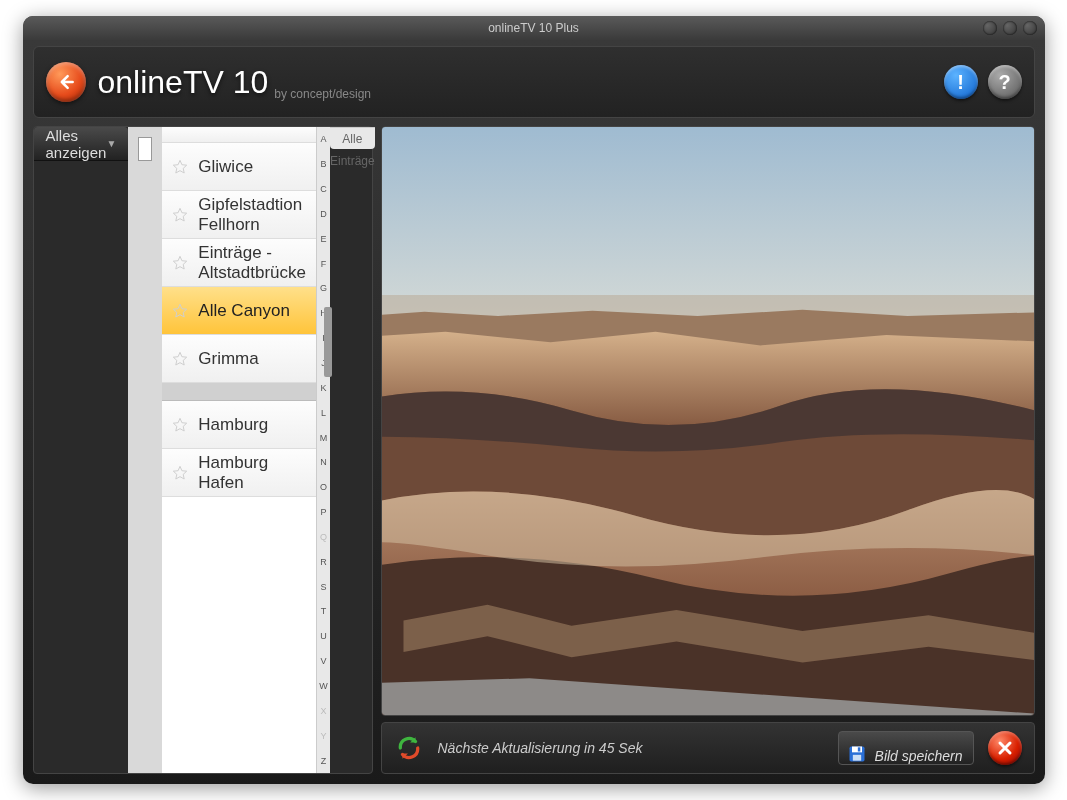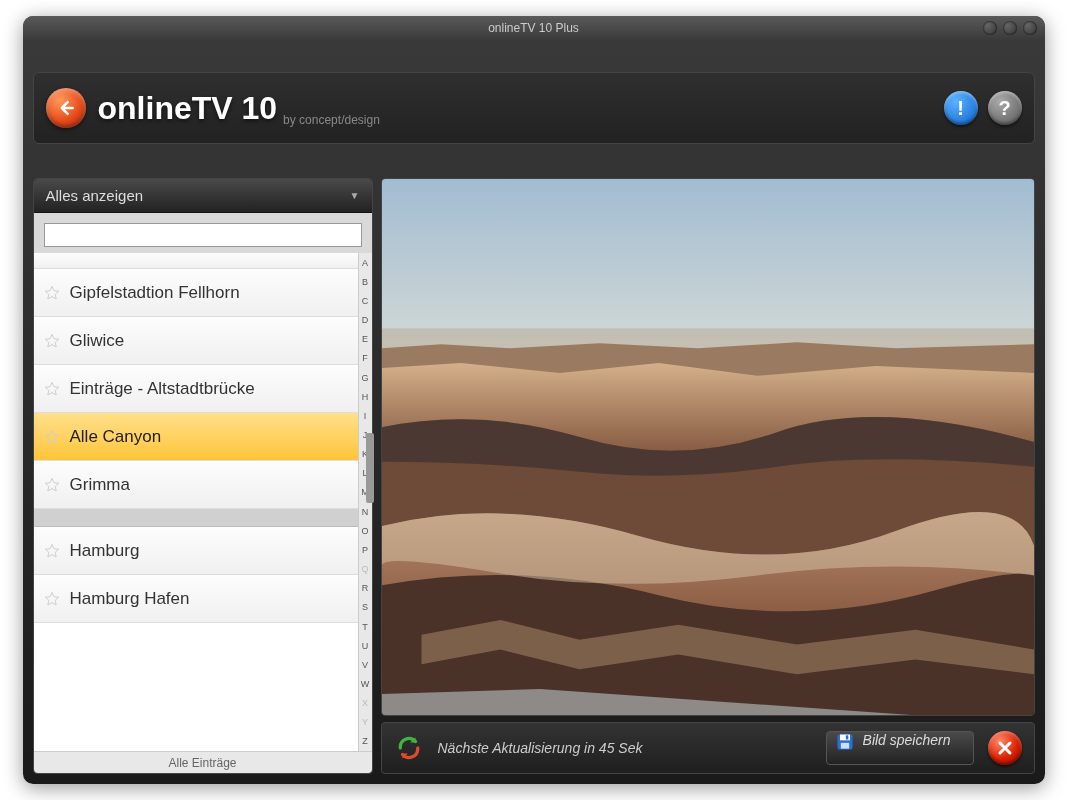--- a/index.html
+++ b/index.html
@@ -14,21 +14,20 @@
 }
 .window {
   width: 1022px;
   height: 768px;
   background: linear-gradient(to bottom, #3a3a3a 0%, #1a1a1a 100%);
   border-radius: 10px;
   box-shadow: 0 4px 20px rgba(0,0,0,0.4);
   display: flex;
   flex-direction: column;
   overflow: hidden;
-  gap: 26px;
 }
 .titlebar {
   height: 24px;
   background: linear-gradient(to bottom, #5a5a5a, #3a3a3a);
   display: flex;
   align-items: center;
   justify-content: center;
   position: relative;
   font-size: 12px;
   color: #ccc;
@@ -65,21 +64,21 @@
   display: flex;
   align-items: center;
   justify-content: center;
   margin-right: 12px;
   cursor: pointer;
 }
 .back-btn svg { width: 20px; height: 20px; }
 .app-title {
   color: #fff;
   font-size: 32px;
-  font-weight: 700;
+  font-weight: 400;
   text-shadow: 0 2px 4px rgba(0,0,0,0.6);
 }
 .app-sub {
   color: #888;
   font-size: 12px;
   margin-left: 6px;
   align-self: flex-end;
   margin-bottom: 16px;
 }
 .header-right {
@@ -105,21 +104,21 @@
 .body {
   flex: 1;
   display: flex;
   padding: 8px 10px 10px 10px;
   gap: 8px;
   min-height: 0;
 }
 .sidebar {
   width: 340px;
   display: flex;
-  flex-direction: column;
+  flex-direction: row;
   background: #2a2a2a;
   border: 1px solid #444;
   border-radius: 4px;
 }
 .dropdown {
   height: 34px;
   background: linear-gradient(to bottom, #4a4a4a, #222);
   border-bottom: 1px solid #111;
   display: flex;
   align-items: center;
@@ -264,22 +263,22 @@
   color: #ccc;
   font-size: 14px;
 }
 .save-btn {
   margin-left: auto;
   height: 34px;
   background: linear-gradient(to bottom, #4a4a4a, #222);
   border: 1px solid #555;
   border-radius: 4px;
   display: flex;
-  align-items: flex-start;
-  padding: 0 22px 0 8px;
+  align-items: flex-end;
+  padding: 0 10px 0 8px;
   color: #ddd;
   font-size: 14px;
   gap: 8px;
   cursor: pointer;
 }
 .floppy {
   width: 20px;
   height: 20px;
 }
 .close-btn {
@@ -339,29 +338,29 @@
       </div>
       <div class="list-area">
         <div class="list" id="list">
             <div class="spacer-row"></div>
             <div class="row">
               <span class="star">
                 <svg viewBox="0 0 24 24" width="16" height="16">
                   <path d="M12 2 L14.9 8.6 L22 9.3 L16.8 14.1 L18.3 21 L12 17.5 L5.7 21 L7.2 14.1 L2 9.3 L9.1 8.6 Z" fill="none" stroke="#cfcfcf" stroke-width="1.5"></path>
                 </svg>
               </span>
+              <span>Gliwice</span>
+            </div>
+            <div class="row">
+              <span class="star">
+                <svg viewBox="0 0 24 24" width="16" height="16">
+                  <path d="M12 2 L14.9 8.6 L22 9.3 L16.8 14.1 L18.3 21 L12 17.5 L5.7 21 L7.2 14.1 L2 9.3 L9.1 8.6 Z" fill="none" stroke="#cfcfcf" stroke-width="1.5"></path>
+                </svg>
+              </span>
               <span>Gipfelstadtion Fellhorn</span>
-            </div>
-            <div class="row">
-              <span class="star">
-                <svg viewBox="0 0 24 24" width="16" height="16">
-                  <path d="M12 2 L14.9 8.6 L22 9.3 L16.8 14.1 L18.3 21 L12 17.5 L5.7 21 L7.2 14.1 L2 9.3 L9.1 8.6 Z" fill="none" stroke="#cfcfcf" stroke-width="1.5"></path>
-                </svg>
-              </span>
-              <span>Gliwice</span>
             </div>
             <div class="row">
               <span class="star">
                 <svg viewBox="0 0 24 24" width="16" height="16">
                   <path d="M12 2 L14.9 8.6 L22 9.3 L16.8 14.1 L18.3 21 L12 17.5 L5.7 21 L7.2 14.1 L2 9.3 L9.1 8.6 Z" fill="none" stroke="#cfcfcf" stroke-width="1.5"></path>
                 </svg>
               </span>
               <span>Einträge - Altstadtbrücke</span>
             </div>
             <div class="row selected">

